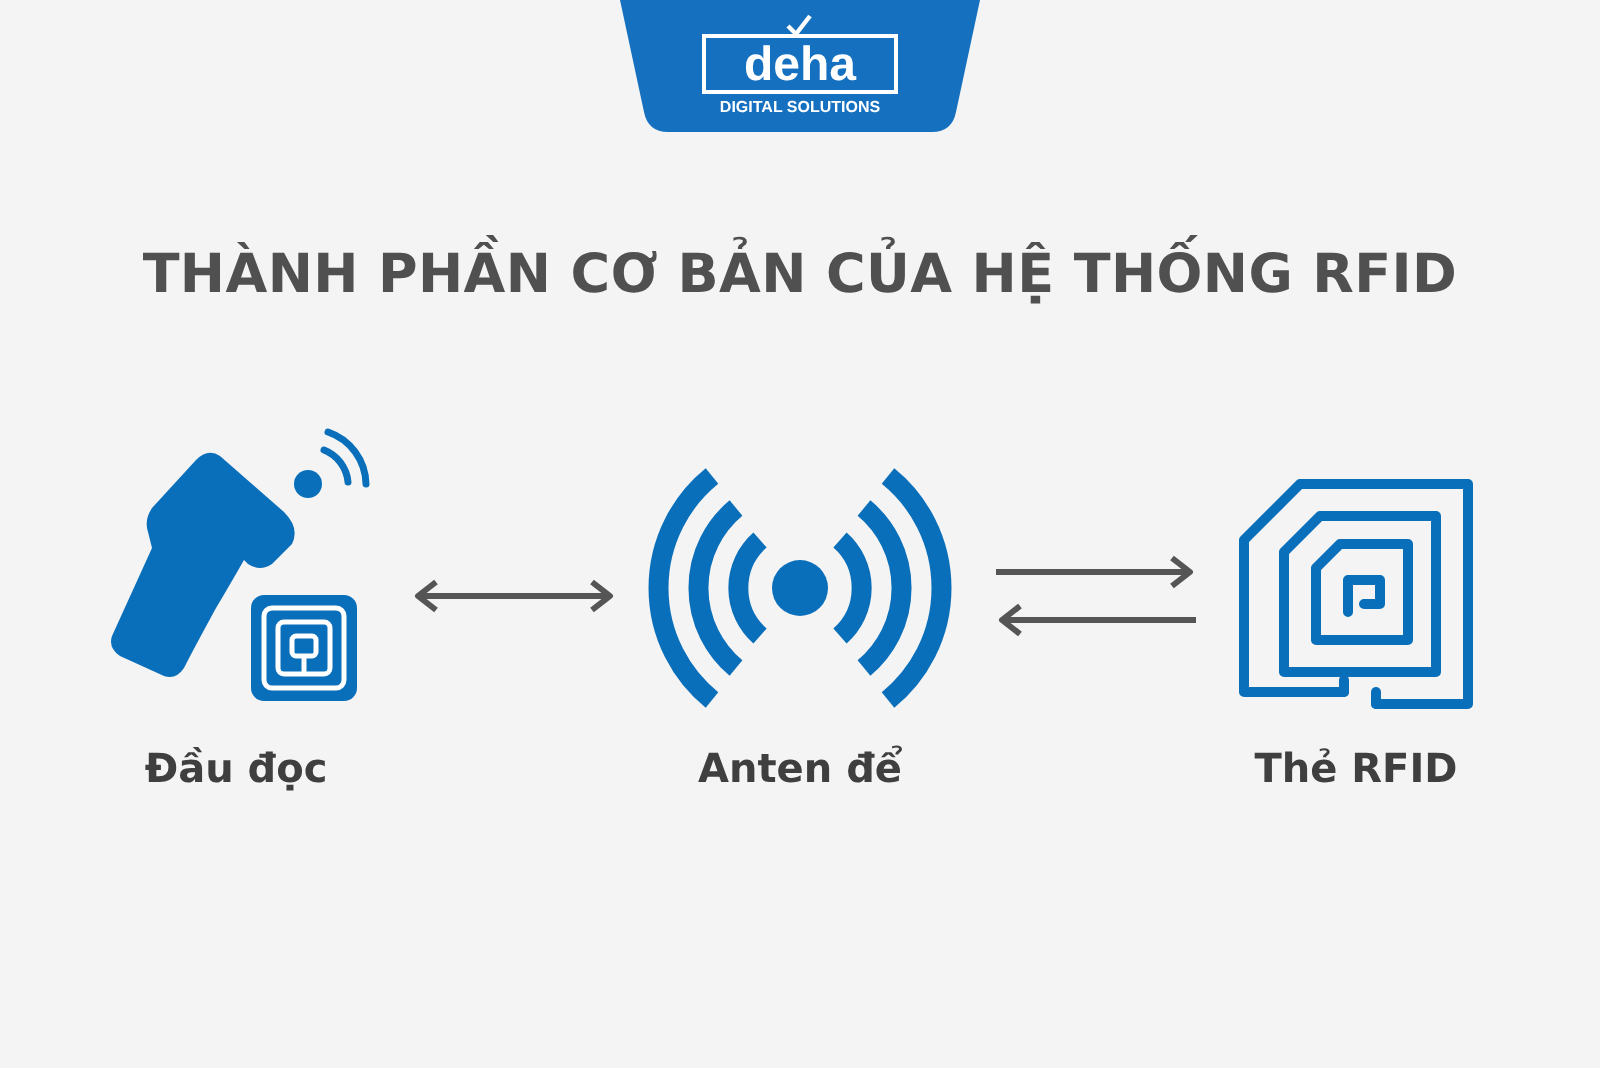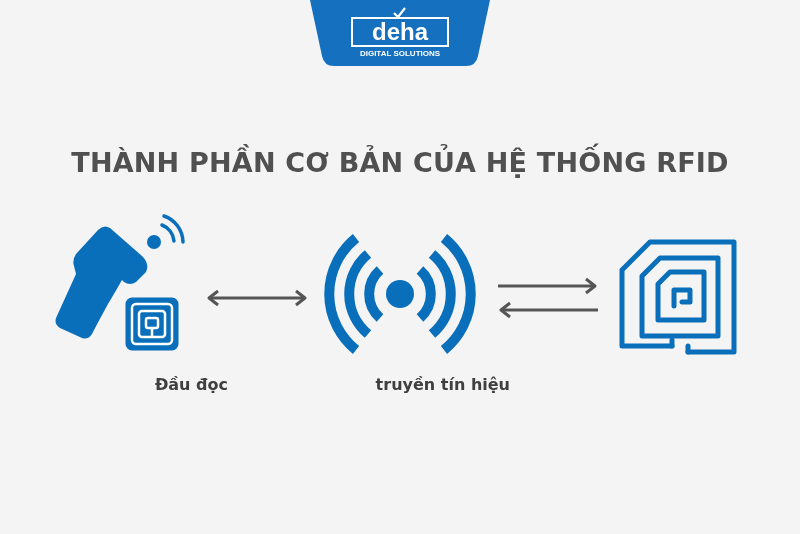--- a/index.html
+++ b/index.html
@@ -1,20 +1,20 @@
 <!DOCTYPE html>
 <html><head>
 <meta charset="utf-8">
 <style>
   html,body{margin:0;padding:0;}
   body{width:800px;height:534px;background:#f4f4f4;position:relative;overflow:hidden;font-family:"DejaVu Sans","Liberation Sans",sans-serif;}
   .logo-tab{position:absolute;left:310px;top:0;width:180px;height:76px;}
-  .title{position:absolute;left:0;top:122px;width:800px;text-align:center;font-size:27px;font-weight:bold;color:#505050;letter-spacing:0.2px;margin-top:25px;}
+  .title{position:absolute;left:0;top:122px;width:800px;text-align:center;font-size:27px;font-weight:bold;color:#505050;letter-spacing:0.2px;}
   .icon{position:absolute;}
-  .label{position:absolute;text-align:right;font-size:16px;color:#3f3f3f;line-height:25px;width:220px;font-weight:bold;}
+  .label{position:absolute;text-align:center;font-size:20px;color:#3f3f3f;line-height:25px;width:220px;font-weight:bold;}
   .label span{display:block;}
 </style>
 </head>
 <body>
 
 <div class="logo-tab">
   <svg width="180" height="66" viewBox="0 0 180 66">
     <path d="M0,0 L180,0 L168,56 Q166,66 156,66 L24,66 Q14,66 12,56 Z" fill="#1570bf"></path>
     <rect x="42" y="18" width="96" height="28" fill="none" stroke="#fff" stroke-width="2"></rect>
     <text x="90" y="40" text-anchor="middle" fill="#fff" font-family="Liberation Sans, sans-serif" font-size="24" font-weight="bold">deha</text>
@@ -83,16 +83,17 @@
       <path d="M46,88 L46,52 L58,40 L92,40 L92,88 Z"></path>
       <path d="M62,74 L62,58 L78,58 L78,70 L70,70"></path>
     </g>
   </svg>
 </div>
 
 <div class="label" style="left:8px;top:372px;">
   <span>Đầu đọc</span>
 </div>
 <div class="label" style="left:290px;top:372px;">
-  <span>truyền tín hiệu</span>
+  <span>Anten để</span>
 </div>
 <div class="label" style="left:568px;top:372px;">
+  <span>Thẻ RFID</span>
 </div>
 
 </body></html>

